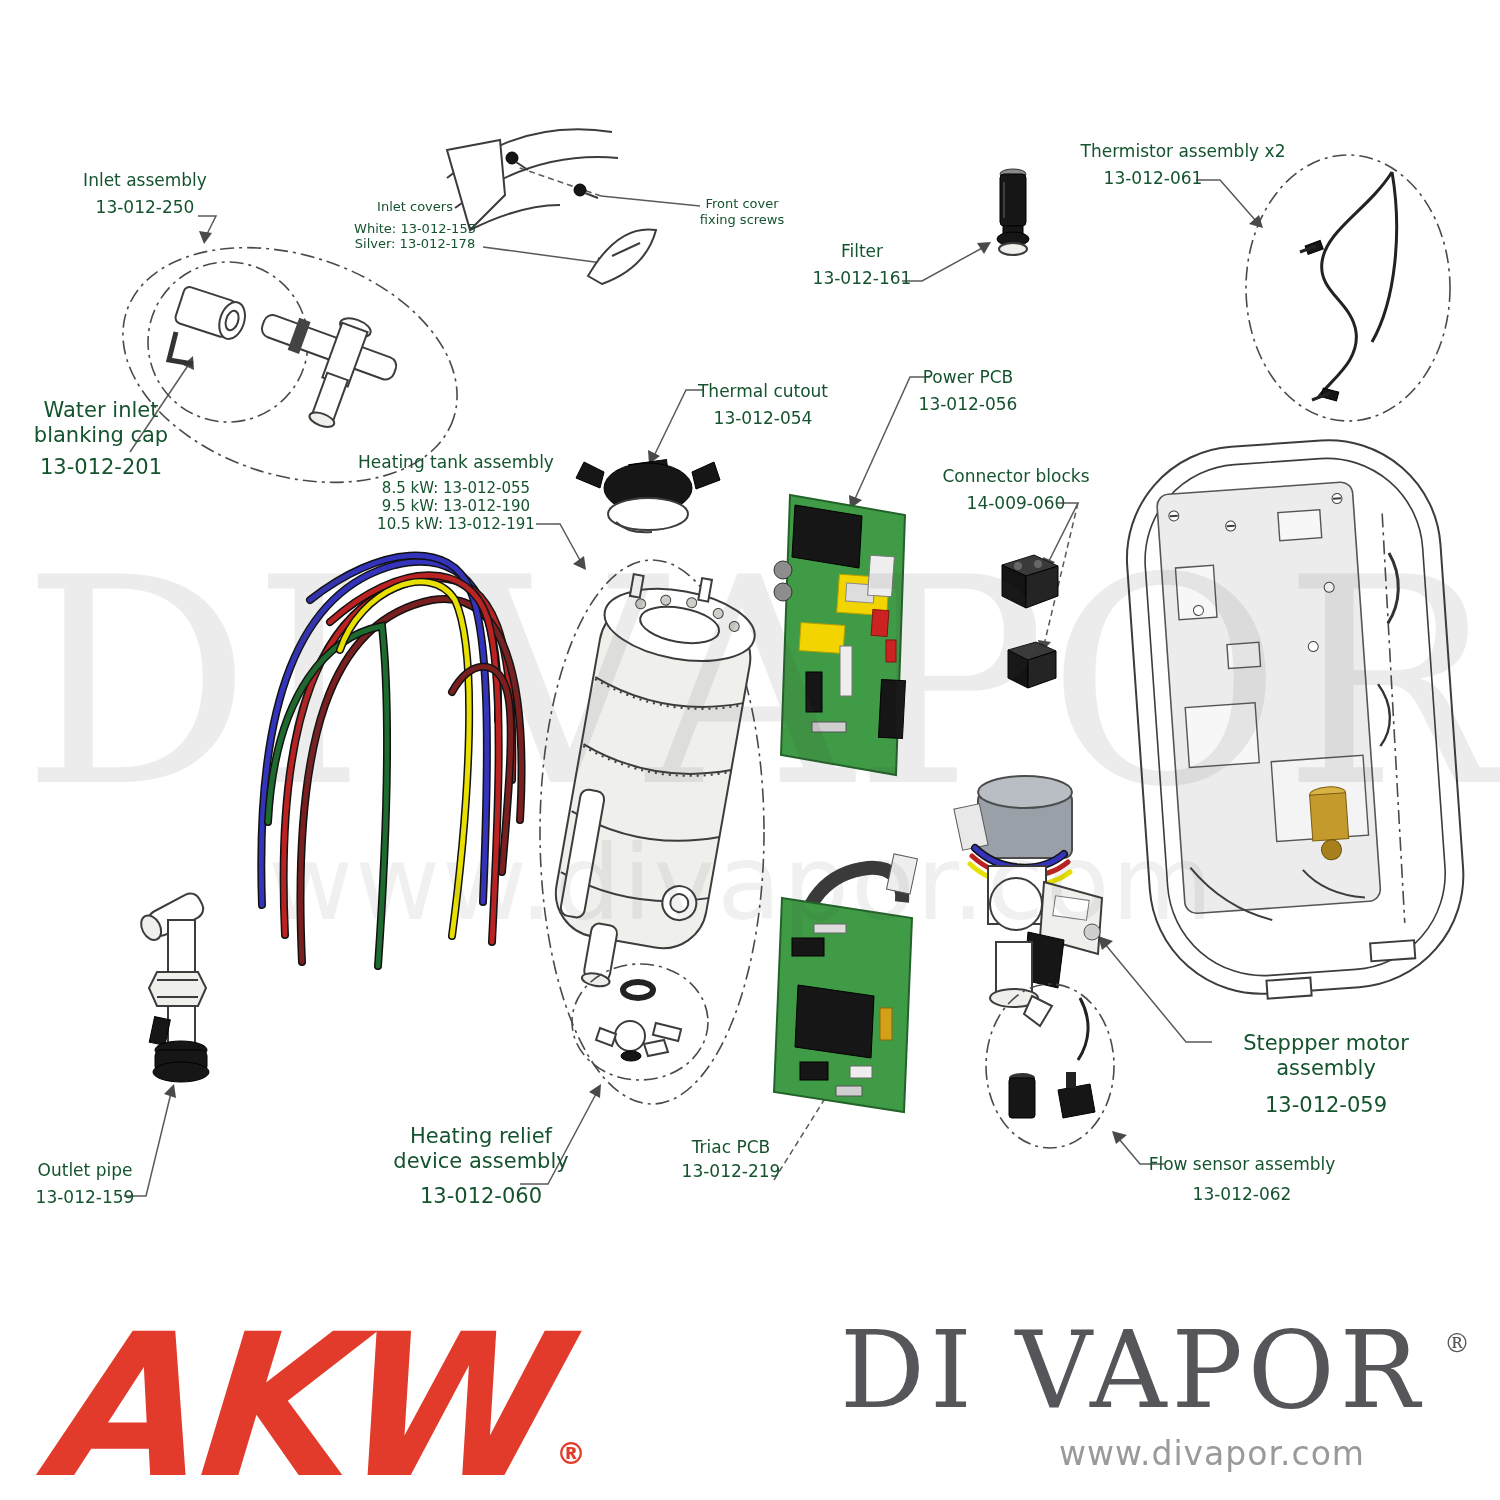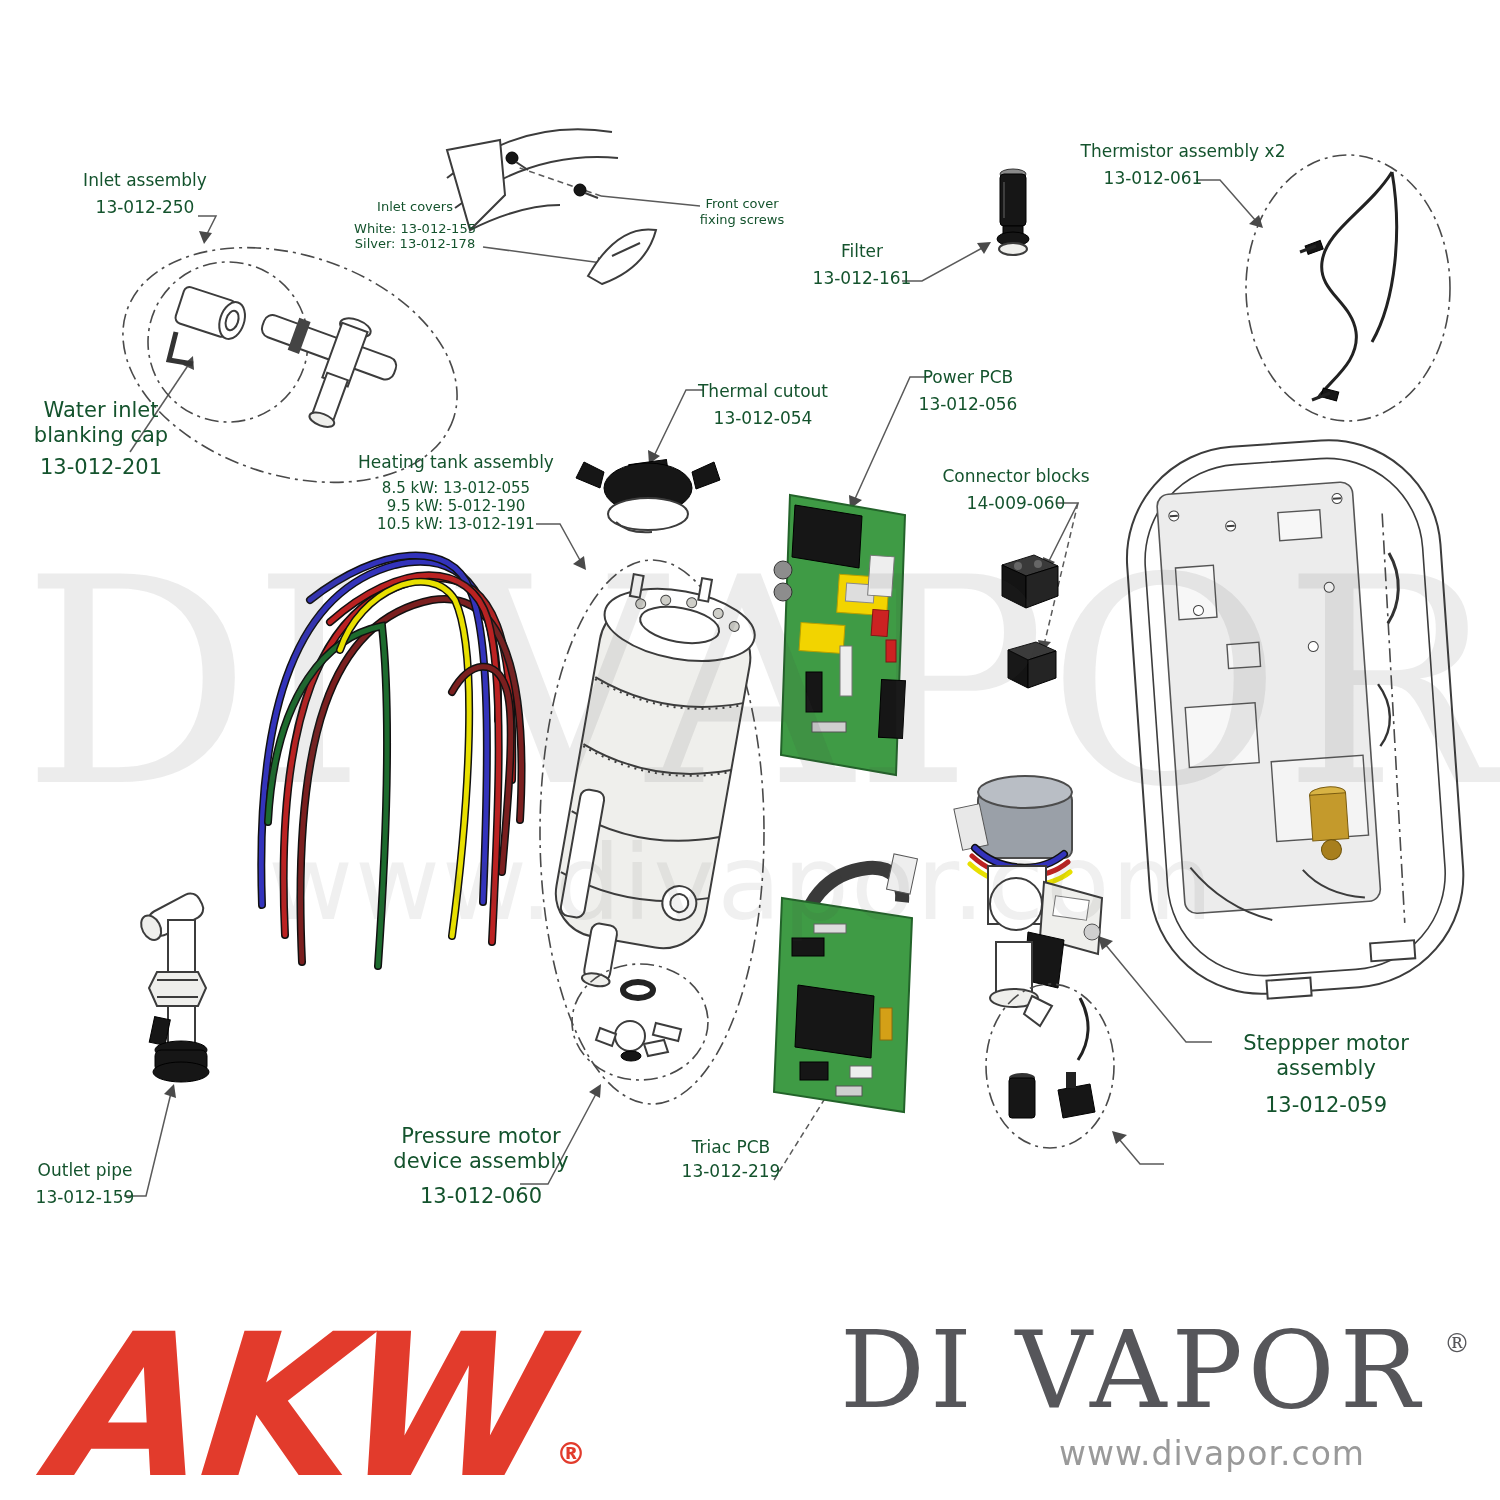--- a/index.html
+++ b/index.html
@@ -367,48 +367,52 @@
 
   <div class="label f17" style="left:1016px;top:466px">
     <div>Connector blocks</div>
     <div class="num">14-009-060</div>
   </div>
 
   <div class="label f17" style="left:456px;top:452px">
     <div>Heating tank assembly</div>
     <div class="kw">
       <div>8.5 kW: 13-012-055</div>
-      <div>9.5 kW: 5-012-190</div>
+      <div>9.5 kW: 13-012-190</div>
       <div>10.5 kW: 13-012-191</div>
     </div>
   </div>
 
 
   <div class="label f17" style="left:85px;top:1160px">
     <div>Outlet pipe</div>
     <div class="num">13-012-159</div>
   </div>
 
   <div class="label f16" style="left:481px;top:1124px">
-    <div>Pressure motor</div>
+    <div>Heating relief</div>
     <div>device assembly</div>
     <div class="num" style="margin-top:10px">13-012-060</div>
   </div>
 
   <div class="label f17" style="left:731px;top:1137px">
     <div>Triac PCB</div>
     <div class="num" style="margin-top:4px">13-012-219</div>
   </div>
 
   <div class="label f16" style="left:1326px;top:1031px">
     <div>Steppper motor</div>
     <div>assembly</div>
     <div class="num" style="margin-top:12px">13-012-059</div>
   </div>
 
+  <div class="label f17" style="left:1242px;top:1154px">
+    <div>Flow sensor assembly</div>
+    <div class="num" style="margin-top:10px">13-012-062</div>
+  </div>
 
   <div class="wm wm-main"><span>DI VAPOR</span><span class="wm-reg">®</span></div>
   <div class="wm wm-url"><span>www.divapor.com</span></div>
 
   <div class="akw">AKW</div>
   <div class="akw-r">®</div>
 
   <div class="dv">DI VAPOR</div>
   <div class="dv-r">®</div>
   <div class="dv-url">www.divapor.com</div>

